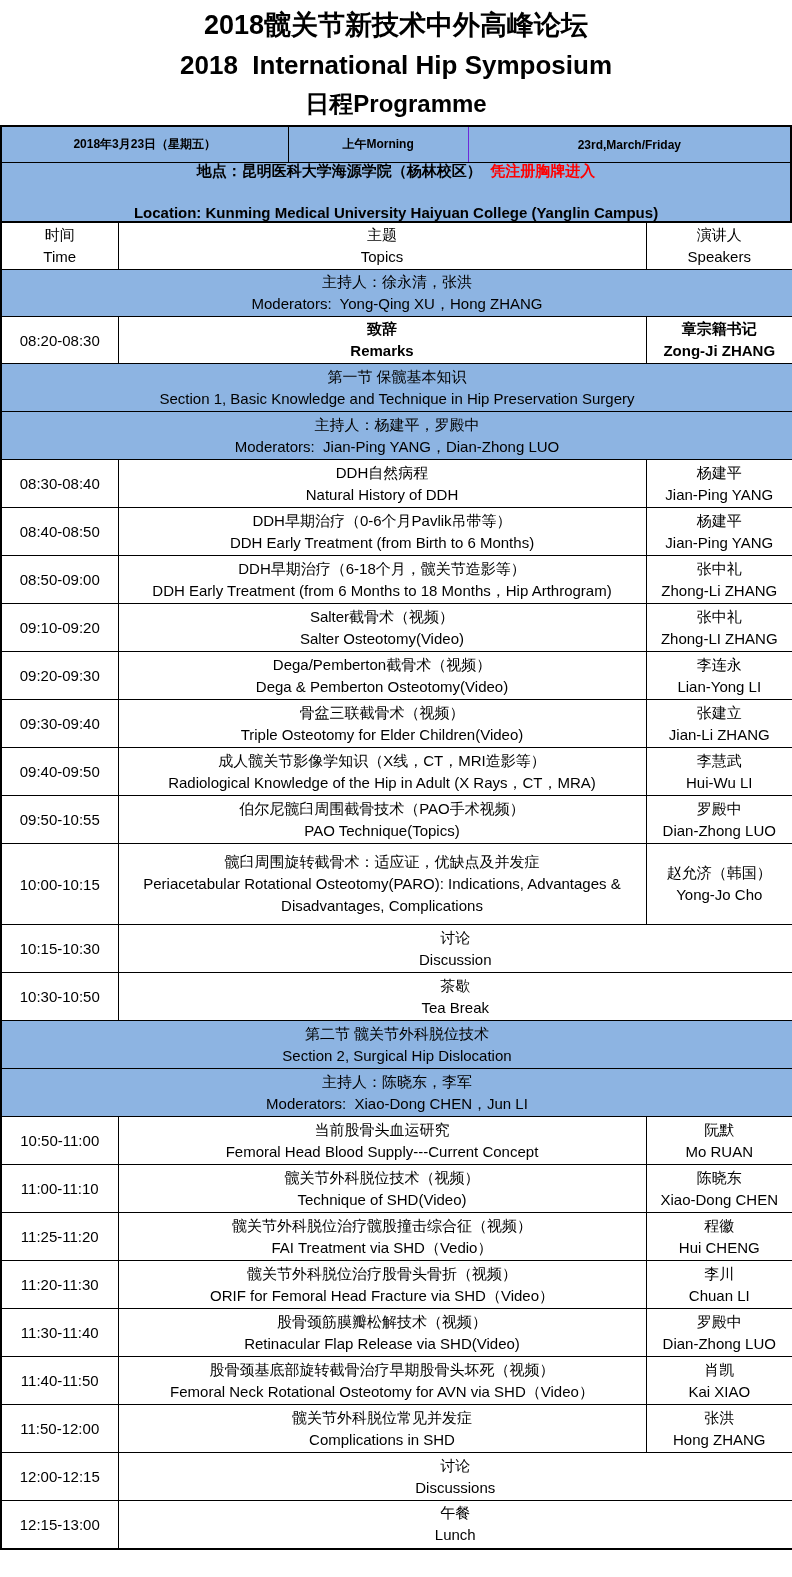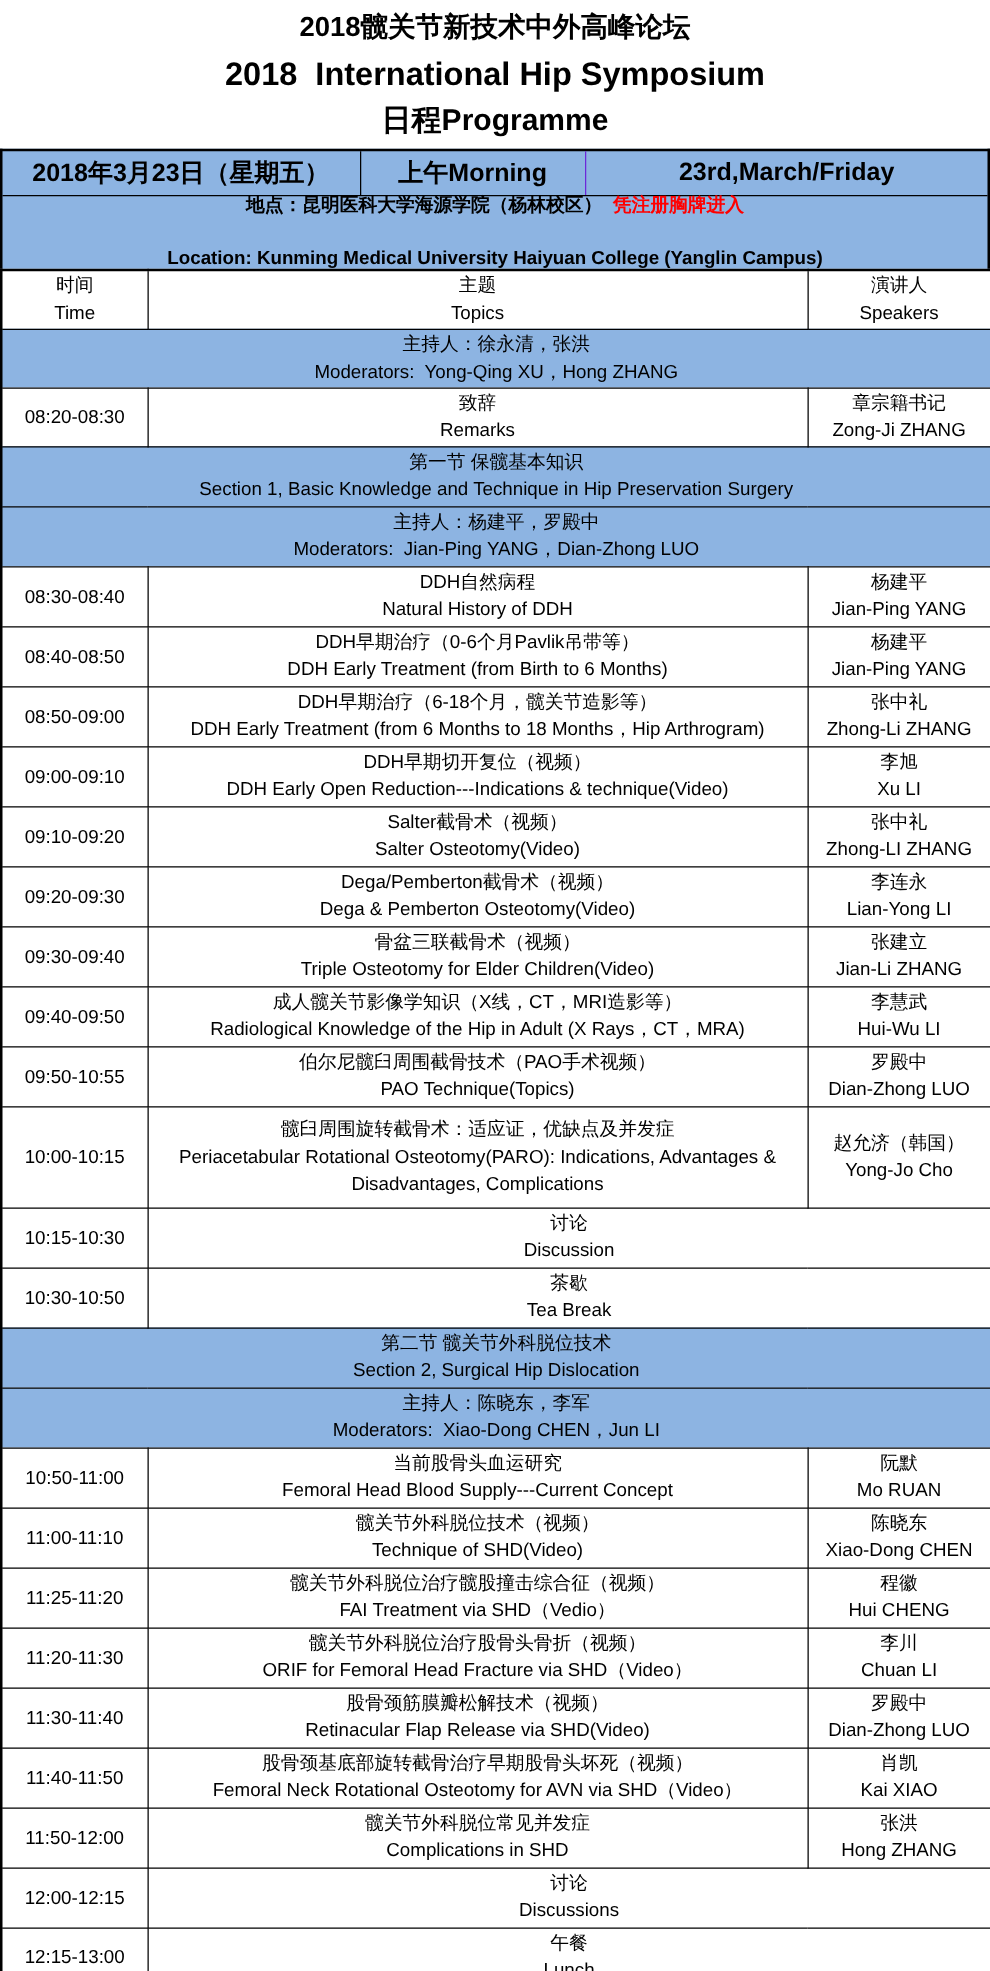--- a/index.html
+++ b/index.html
@@ -1,45 +1,45 @@
 <!DOCTYPE html>
 <html><head>
 <meta charset="utf-8">
 <style>
   html,body{margin:0;padding:0;background:#ffffff;}
   .page{width:792px;color:#000;font-family:"Liberation Sans","DejaVu Sans",sans-serif;}
   .hdr{text-align:center;padding-top:4px;}
-  .title-zh{font-size:22px;font-weight:bold;margin:4px 0 0 0;line-height:1.3;}
+  .title-zh{font-size:27px;font-weight:bold;margin:4px 0 0 0;line-height:1.3;}
   .title-en{font-size:26px;font-weight:bold;margin:6px 0 0 0;line-height:1.3;white-space:pre-wrap;}
   .title-prog{font-size:24px;font-weight:bold;margin:5px 0 6px 0;line-height:1.3;}
   .blue{background:#8DB4E2;}
   .red{color:#FF0000;}
 
   
   .top-block{border:2px solid #000;border-bottom:none;box-sizing:border-box;}
   .top-row{display:flex;border-bottom:1px solid #000;}
   .top-cell{box-sizing:border-box;display:flex;align-items:center;justify-content:center;
-            font-weight:bold;font-size:20px;height:35px;}
+            font-weight:bold;font-size:12px;height:35px;}
   .c1{width:288px;border-right:1px solid #000;}
   .c2{width:181px;border-right:1px solid #6d28d9;}
   .c3{width:323px;}
   .loc-row{height:58px;display:flex;flex-direction:column;align-items:center;justify-content:center;
            font-weight:bold;font-size:15px;line-height:22px;text-align:center;gap:20px;}
 
   
   table.sched{border-collapse:collapse;table-layout:fixed;width:792px;border:2px solid #000;}
   table.sched td,table.sched th{border:1px solid #000;text-align:center;vertical-align:middle;
       padding:1px 4px;font-size:15px;font-weight:normal;color:#000;box-sizing:border-box;}
   table.sched .ln{line-height:22px;white-space:pre-wrap;}
   .colhead th{font-weight:bold;height:47px;}
   tr.h-std{height:48px;}
   tr.h-tall{height:81px;}
   tr.h-mod1{height:44px;}
   tr.h-first{height:42px;}
-  .bold .ln, .bold{font-weight:normal;}
+  .bold .ln, .bold{font-weight:bold;}
   .section-cell{font-weight:bold;}
 </style>
 </head>
 <body>
 
 <div class="page">
 
   <div class="hdr">
     <div class="title-zh">2018髋关节新技术中外高峰论坛</div>
     <div class="title-en">2018  International Hip Symposium</div>
@@ -137,31 +137,20 @@
           <td>
             <div class="ln">DDH早期治疗（6-18个月，髋关节造影等）</div>
             <div class="ln">DDH Early Treatment (from 6 Months to 18 Months，Hip Arthrogram)</div>
           </td>
           <td>
             <div class="ln">张中礼</div>
             <div class="ln">Zhong-Li ZHANG</div>
           </td>
         </tr>
         <tr class="h-std">
-          <td>09:00-09:10</td>
-          <td>
-            <div class="ln">DDH早期切开复位（视频）</div>
-            <div class="ln">DDH Early Open Reduction---Indications &amp; technique(Video)</div>
-          </td>
-          <td>
-            <div class="ln">李旭</div>
-            <div class="ln">Xu LI</div>
-          </td>
-        </tr>
-        <tr class="h-std">
           <td>09:10-09:20</td>
           <td>
             <div class="ln">Salter截骨术（视频）</div>
             <div class="ln">Salter Osteotomy(Video)</div>
           </td>
           <td>
             <div class="ln">张中礼</div>
             <div class="ln">Zhong-LI ZHANG</div>
           </td>
         </tr>

